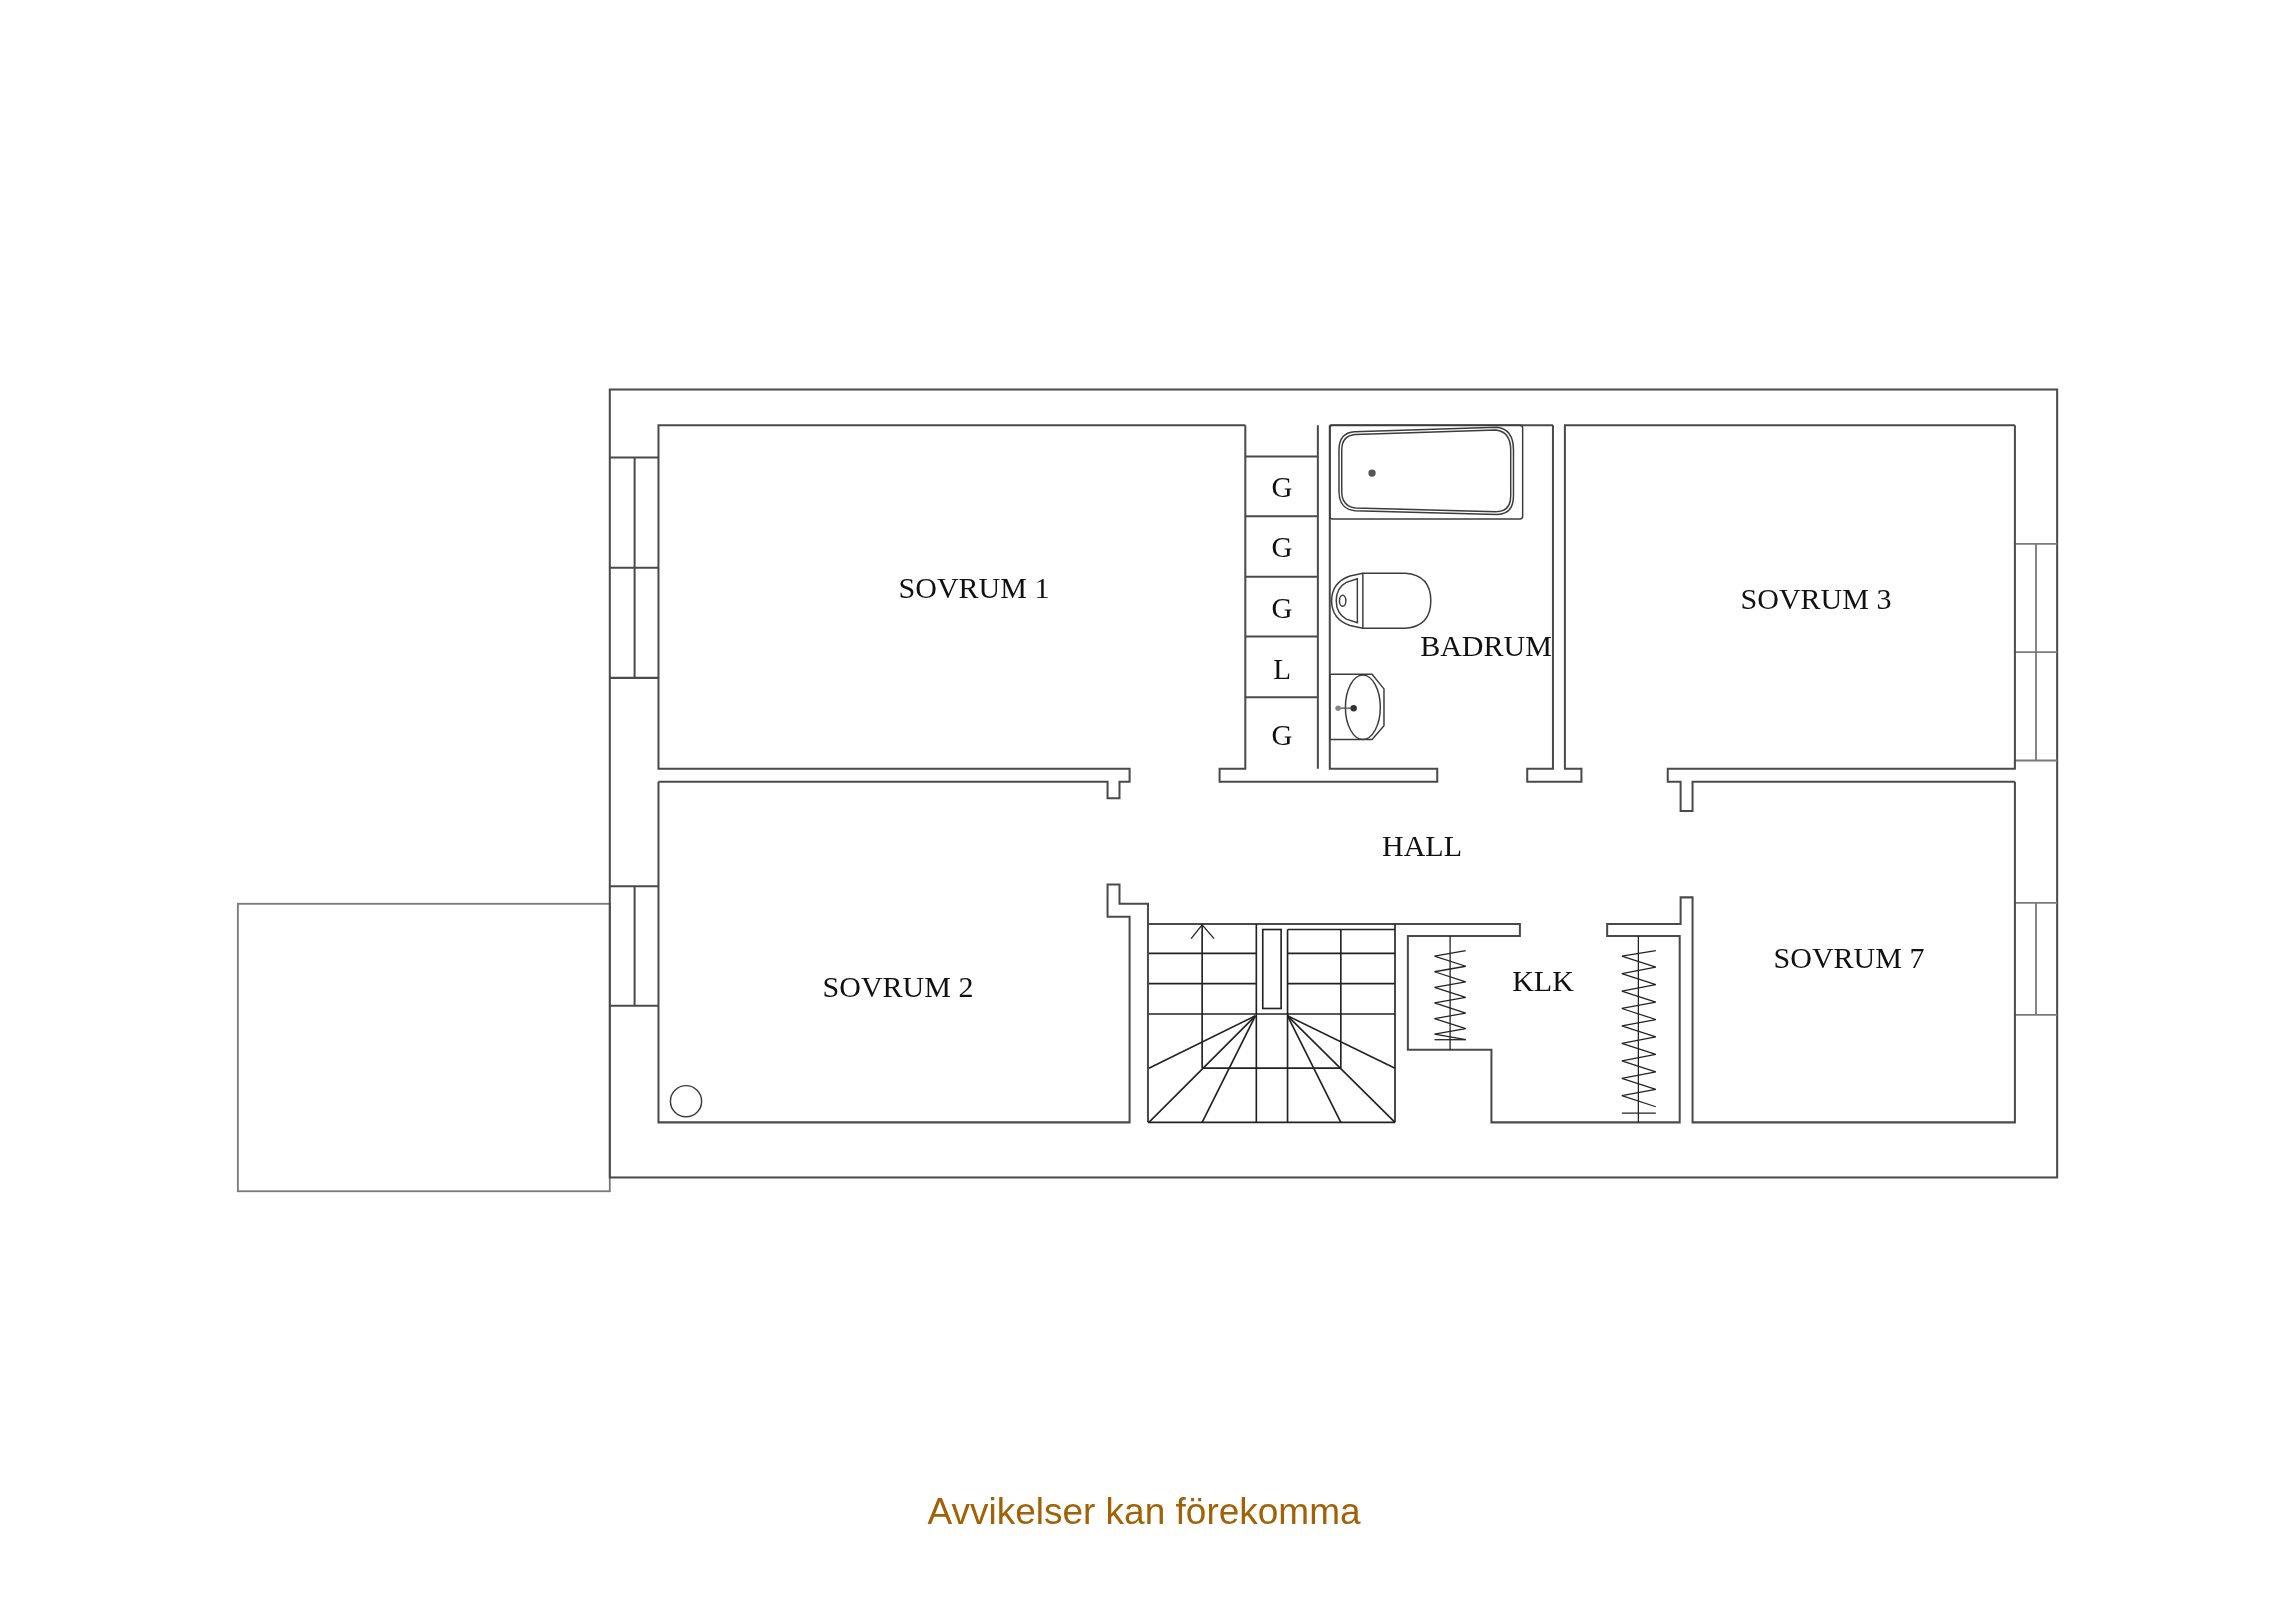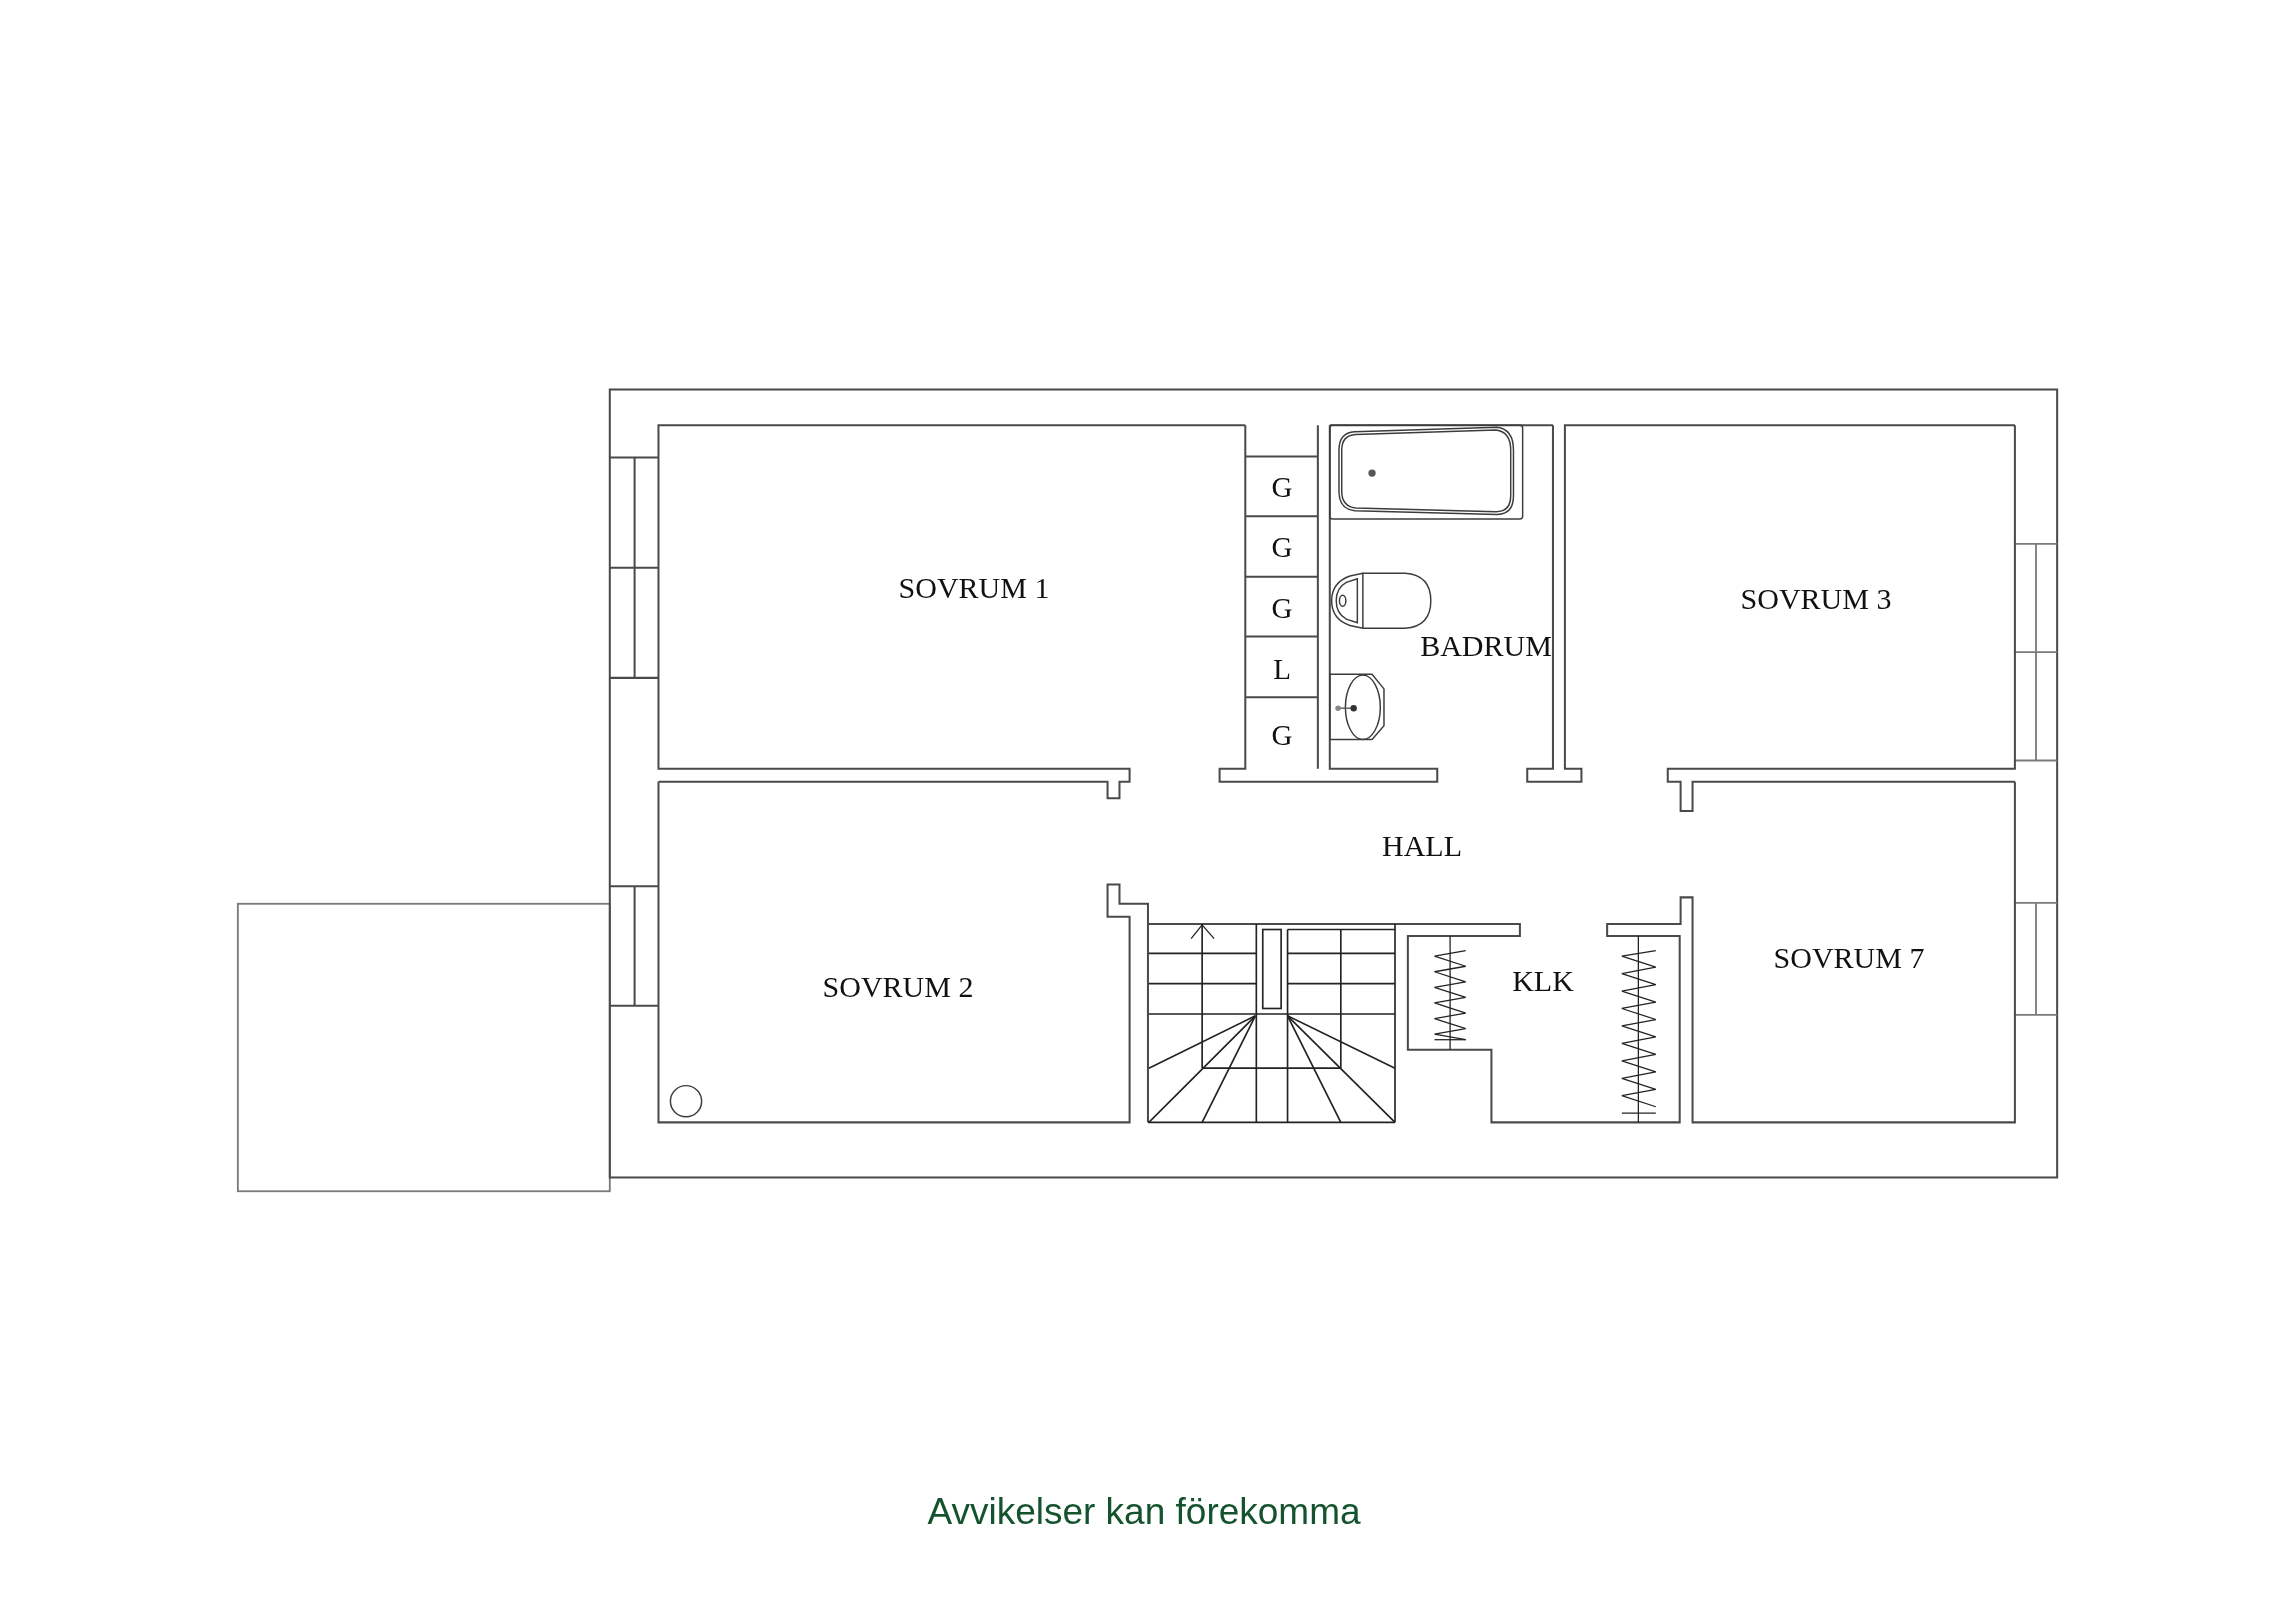--- a/index.html
+++ b/index.html
@@ -11,21 +11,21 @@
   .st { fill: none; stroke: #222; stroke-width: 1.8; }
   .lbl {
     position: absolute; font-family: "Liberation Serif", "DejaVu Serif", serif;
     font-size: 30px; color: #111; white-space: nowrap; line-height: 1;
     transform: translate(-50%, -50%);
   }
   .g { font-size: 29px; }
   .note {
     position: absolute; left: 1144px; top: 1511px; transform: translate(-50%, -50%);
     font-family: "Liberation Sans", "DejaVu Sans", sans-serif; font-size: 37px;
-    color: #14532d; white-space: nowrap; line-height: 1;
+    color: #a16207; white-space: nowrap; line-height: 1;
   }
 </style>
 </head>
 <body>
 
 <svg class="plan" viewBox="0 0 2499 1767" xmlns="http://www.w3.org/2000/svg">
 
   <rect class="wl" x="259" y="984" width="405" height="313"></rect>
 
   <rect class="w" x="664" y="424" width="1576" height="858"></rect>

